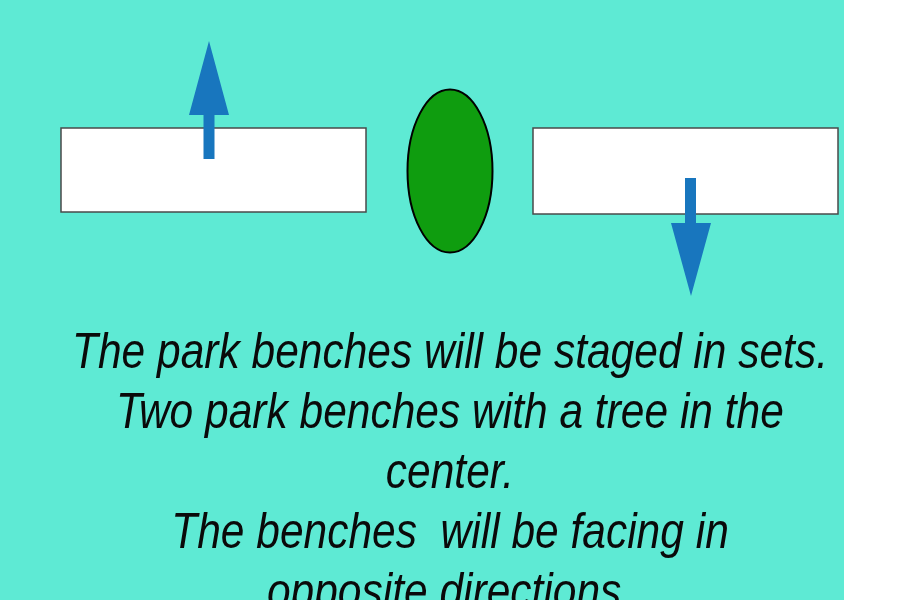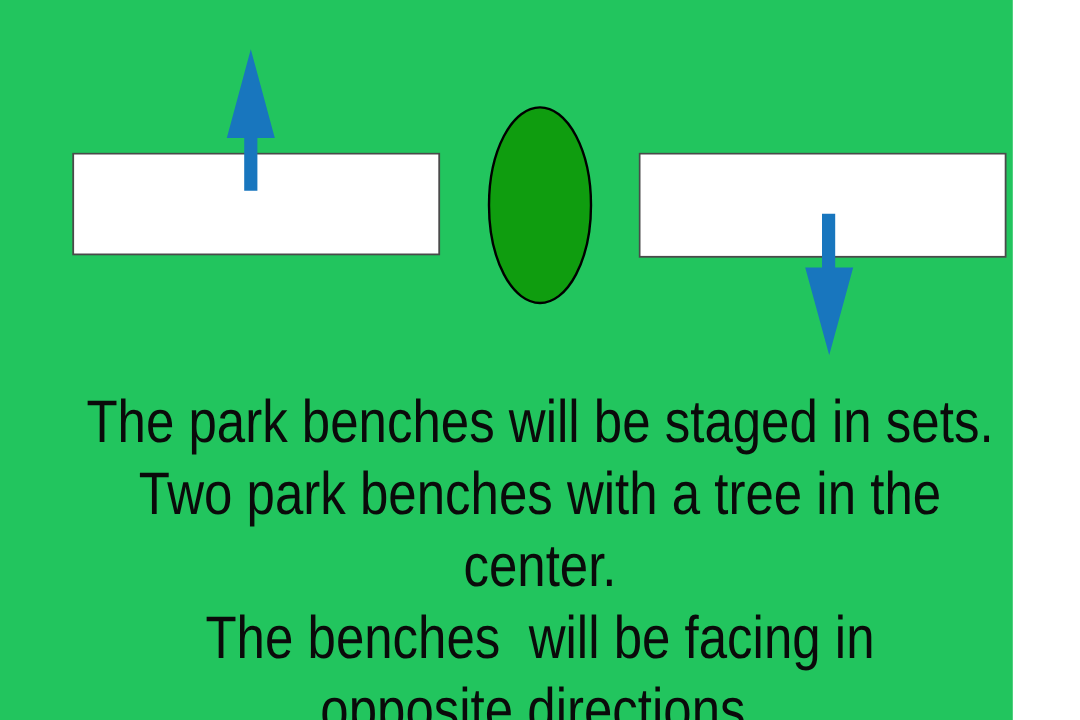--- a/index.html
+++ b/index.html
@@ -5,22 +5,23 @@
   html, body {
     margin: 0;
     padding: 0;
     background: #ffffff;
     font-family: "Liberation Sans", sans-serif;
   }
   .canvas {
     position: relative;
     width: 844px;
     height: 600px;
-    background: #22c55e;
+    background: #5eead4;
     overflow: hidden;
+    font-style: italic;
   }
   .shape {
     position: absolute;
     display: block;
   }
   .bench-left  { left: 60px;  top: 127px; }
   .bench-right { left: 532px; top: 127px; }
   .tree        { left: 405px; top: 87px; }
   .arrow-up    { left: 188px; top: 40px; }
   .arrow-down  { left: 670px; top: 178px; }

